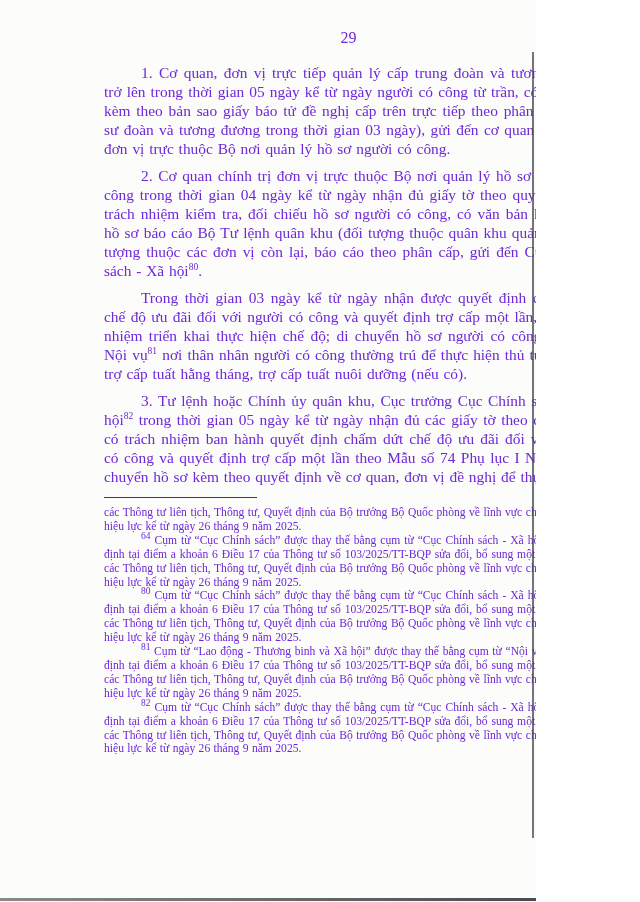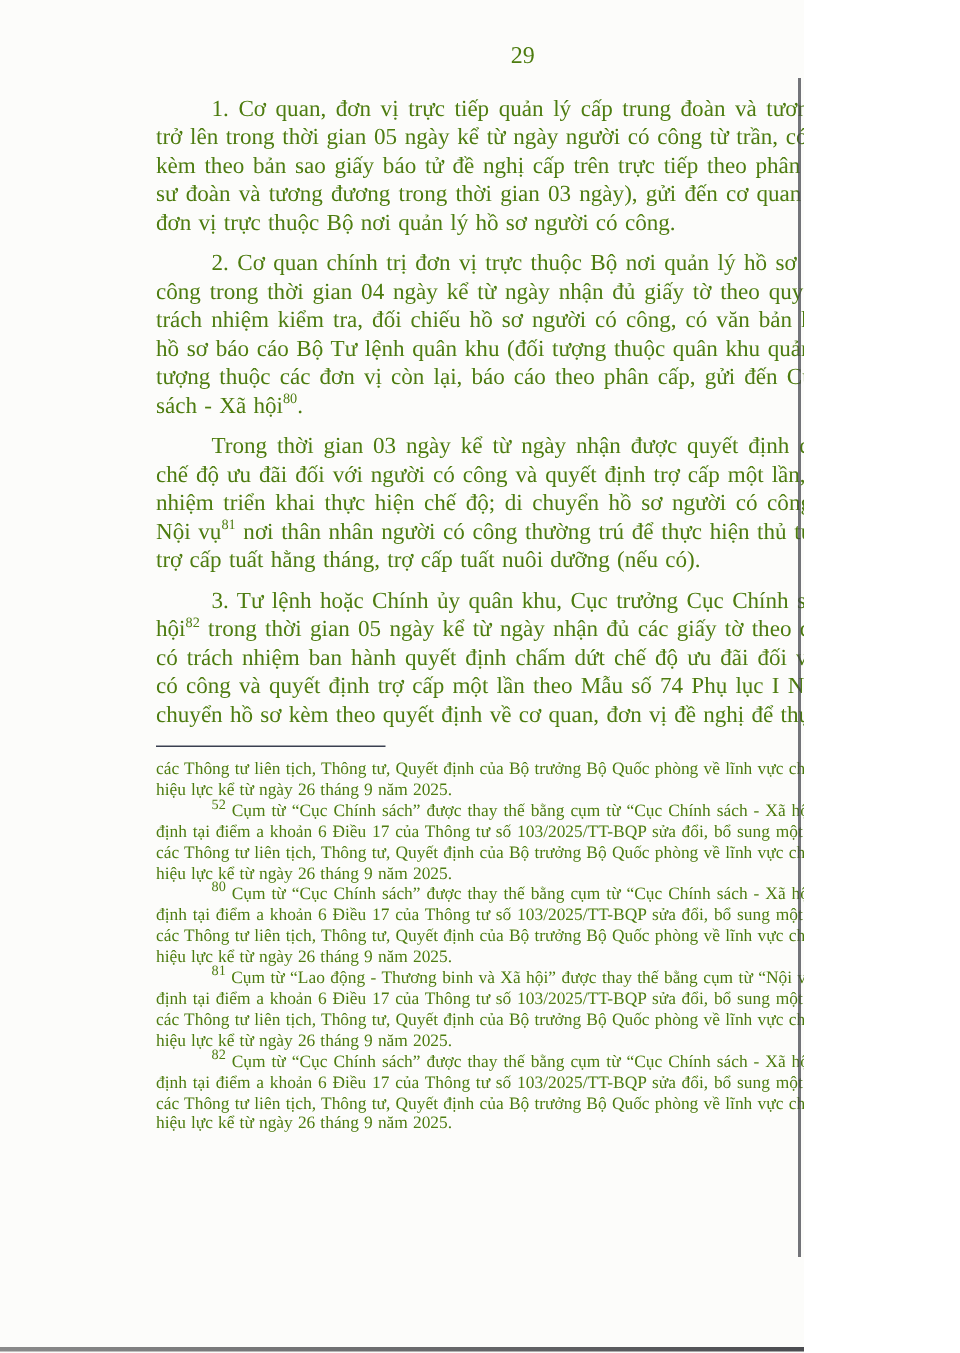--- a/index.html
+++ b/index.html
@@ -2,21 +2,21 @@
 <html><head>
 <meta charset="utf-8">
 <style>
   html,body{margin:0;padding:0;background:#ffffff;}
   .page{
     position:relative;
     width:536px;height:902px;
     background:#fcfcfa;
     overflow:hidden;
     font-family:"Liberation Serif","DejaVu Serif",serif;
-    color:#4d7c0f;
+    color:#6d28d9;
   }
   .content{
     position:absolute;
     left:104px;
     width:489px;
     top:28px;
   }
   .page-number{
     text-align:center;
     font-size:16px;
@@ -79,21 +79,21 @@
     <div class="page-number">29</div>
     <div id="body-container">
         <p class="para numbered">1. Cơ quan, đơn vị trực tiếp quản lý cấp trung đoàn và tương đương trở lên trong thời gian 05 ngày kể từ ngày người có công từ trần, có văn bản kèm theo bản sao giấy báo tử đề nghị cấp trên trực tiếp theo phân cấp (cấp sư đoàn và tương đương trong thời gian 03 ngày), gửi đến cơ quan chính trị đơn vị trực thuộc Bộ nơi quản lý hồ sơ người có công.</p>
         <p class="para numbered">2. Cơ quan chính trị đơn vị trực thuộc Bộ nơi quản lý hồ sơ người có công trong thời gian 04 ngày kể từ ngày nhận đủ giấy tờ theo quy định, có trách nhiệm kiểm tra, đối chiếu hồ sơ người có công, có văn bản kèm theo hồ sơ báo cáo Bộ Tư lệnh quân khu (đối tượng thuộc quân khu quản lý); đối tượng thuộc các đơn vị còn lại, báo cáo theo phân cấp, gửi đến Cục Chính sách - Xã hội<sup class="fnref">80</sup>.</p>
         <p class="para numbered">Trong thời gian 03 ngày kể từ ngày nhận được quyết định chấm dứt chế độ ưu đãi đối với người có công và quyết định trợ cấp một lần, có trách nhiệm triển khai thực hiện chế độ; di chuyển hồ sơ người có công đến Sở Nội vụ<sup class="fnref">81</sup> nơi thân nhân người có công thường trú để thực hiện thủ tục hưởng trợ cấp tuất hằng tháng, trợ cấp tuất nuôi dưỡng (nếu có).</p>
         <p class="para numbered">3. Tư lệnh hoặc Chính ủy quân khu, Cục trưởng Cục Chính sách - Xã hội<sup class="fnref">82</sup> trong thời gian 05 ngày kể từ ngày nhận đủ các giấy tờ theo quy định, có trách nhiệm ban hành quyết định chấm dứt chế độ ưu đãi đối với người có công và quyết định trợ cấp một lần theo Mẫu số 74 Phụ lục I Nghị định; chuyển hồ sơ kèm theo quyết định về cơ quan, đơn vị đề nghị để thực hiện.</p>
       </div>
     <div class="fn-sep"></div>
     <div id="footnotes-container">
         <p class="footnote cont">các Thông tư liên tịch, Thông tư, Quyết định của Bộ trưởng Bộ Quốc phòng về lĩnh vực chính sách, có hiệu lực kể từ ngày 26 tháng 9 năm 2025.</p>
-        <p class="footnote entry"><sup class="fnref">52</sup> Cụm từ “Cục Chính sách” được thay thế bằng cụm từ “Cục Chính sách - Xã hội” theo quy định tại điểm a khoản 6 Điều 17 của Thông tư số 103/2025/TT-BQP sửa đổi, bổ sung một số điều của các Thông tư liên tịch, Thông tư, Quyết định của Bộ trưởng Bộ Quốc phòng về lĩnh vực chính sách, có hiệu lực kể từ ngày 26 tháng 9 năm 2025.</p>
+        <p class="footnote entry"><sup class="fnref">64</sup> Cụm từ “Cục Chính sách” được thay thế bằng cụm từ “Cục Chính sách - Xã hội” theo quy định tại điểm a khoản 6 Điều 17 của Thông tư số 103/2025/TT-BQP sửa đổi, bổ sung một số điều của các Thông tư liên tịch, Thông tư, Quyết định của Bộ trưởng Bộ Quốc phòng về lĩnh vực chính sách, có hiệu lực kể từ ngày 26 tháng 9 năm 2025.</p>
         <p class="footnote entry"><sup class="fnref">80</sup> Cụm từ “Cục Chính sách” được thay thế bằng cụm từ “Cục Chính sách - Xã hội” theo quy định tại điểm a khoản 6 Điều 17 của Thông tư số 103/2025/TT-BQP sửa đổi, bổ sung một số điều của các Thông tư liên tịch, Thông tư, Quyết định của Bộ trưởng Bộ Quốc phòng về lĩnh vực chính sách, có hiệu lực kể từ ngày 26 tháng 9 năm 2025.</p>
         <p class="footnote entry"><sup class="fnref">81</sup> Cụm từ “Lao động - Thương binh và Xã hội” được thay thế bằng cụm từ “Nội vụ” theo quy định tại điểm a khoản 6 Điều 17 của Thông tư số 103/2025/TT-BQP sửa đổi, bổ sung một số điều của các Thông tư liên tịch, Thông tư, Quyết định của Bộ trưởng Bộ Quốc phòng về lĩnh vực chính sách, có hiệu lực kể từ ngày 26 tháng 9 năm 2025.</p>
         <p class="footnote entry"><sup class="fnref">82</sup> Cụm từ “Cục Chính sách” được thay thế bằng cụm từ “Cục Chính sách - Xã hội” theo quy định tại điểm a khoản 6 Điều 17 của Thông tư số 103/2025/TT-BQP sửa đổi, bổ sung một số điều của các Thông tư liên tịch, Thông tư, Quyết định của Bộ trưởng Bộ Quốc phòng về lĩnh vực chính sách, có hiệu lực kể từ ngày 26 tháng 9 năm 2025.</p>
       </div>
   </div>
   <div class="scan-line-right"></div>
   <div class="scan-line-bottom"></div>
 </div>
 
 </body></html>

